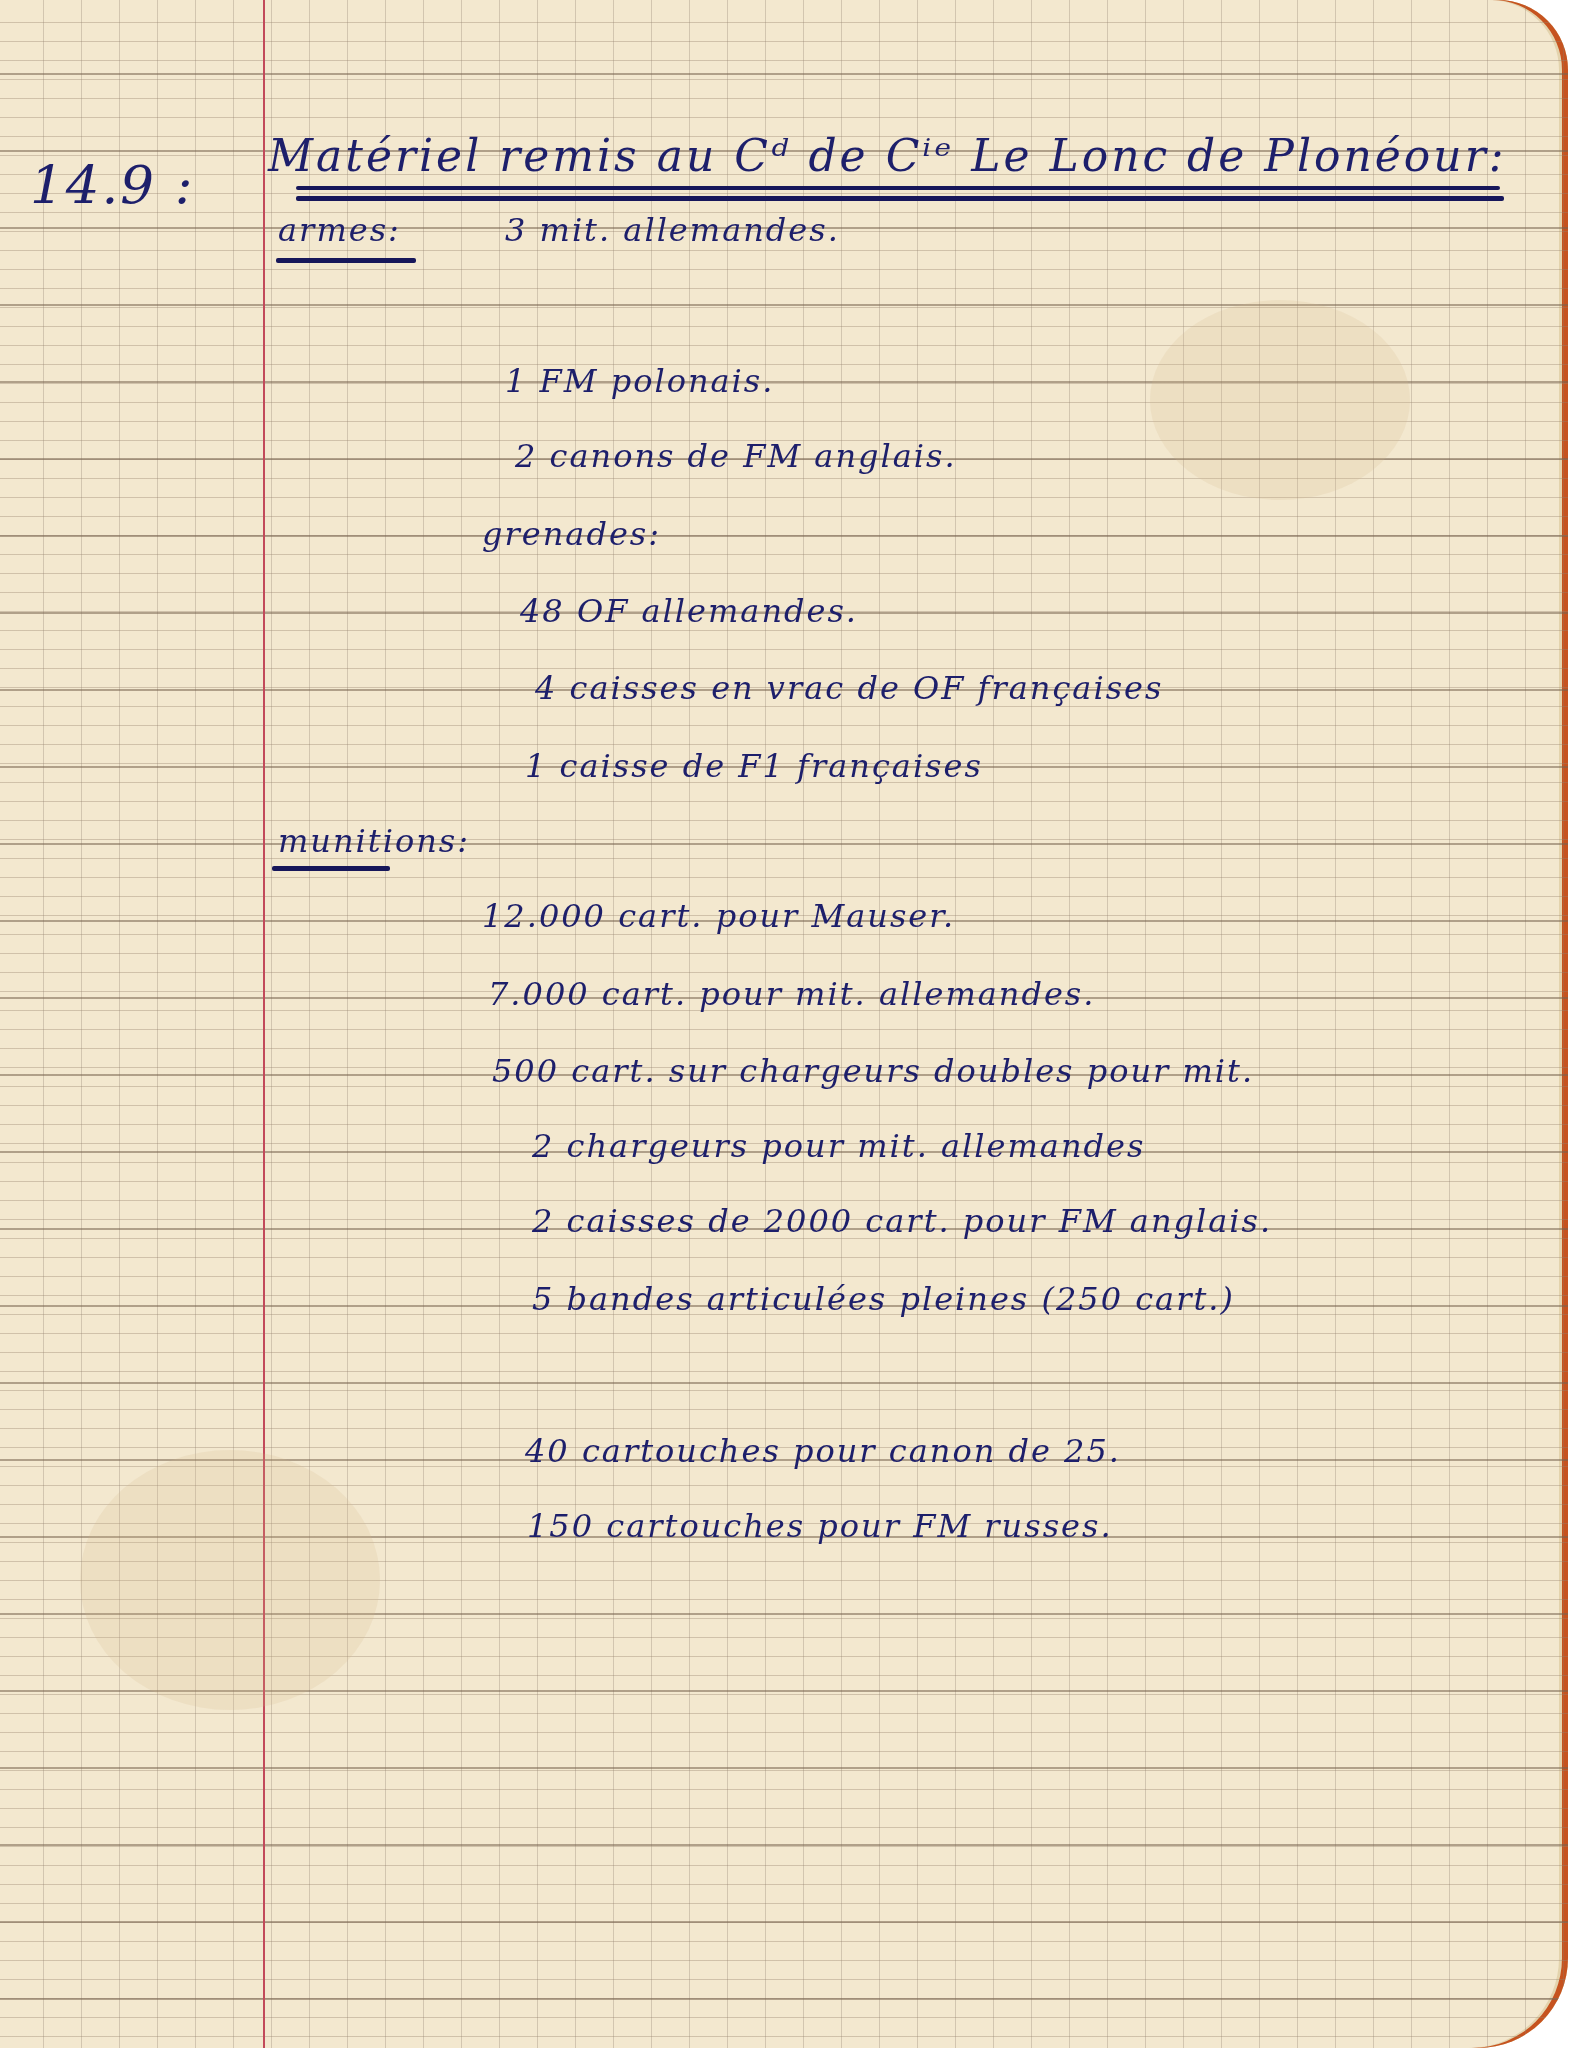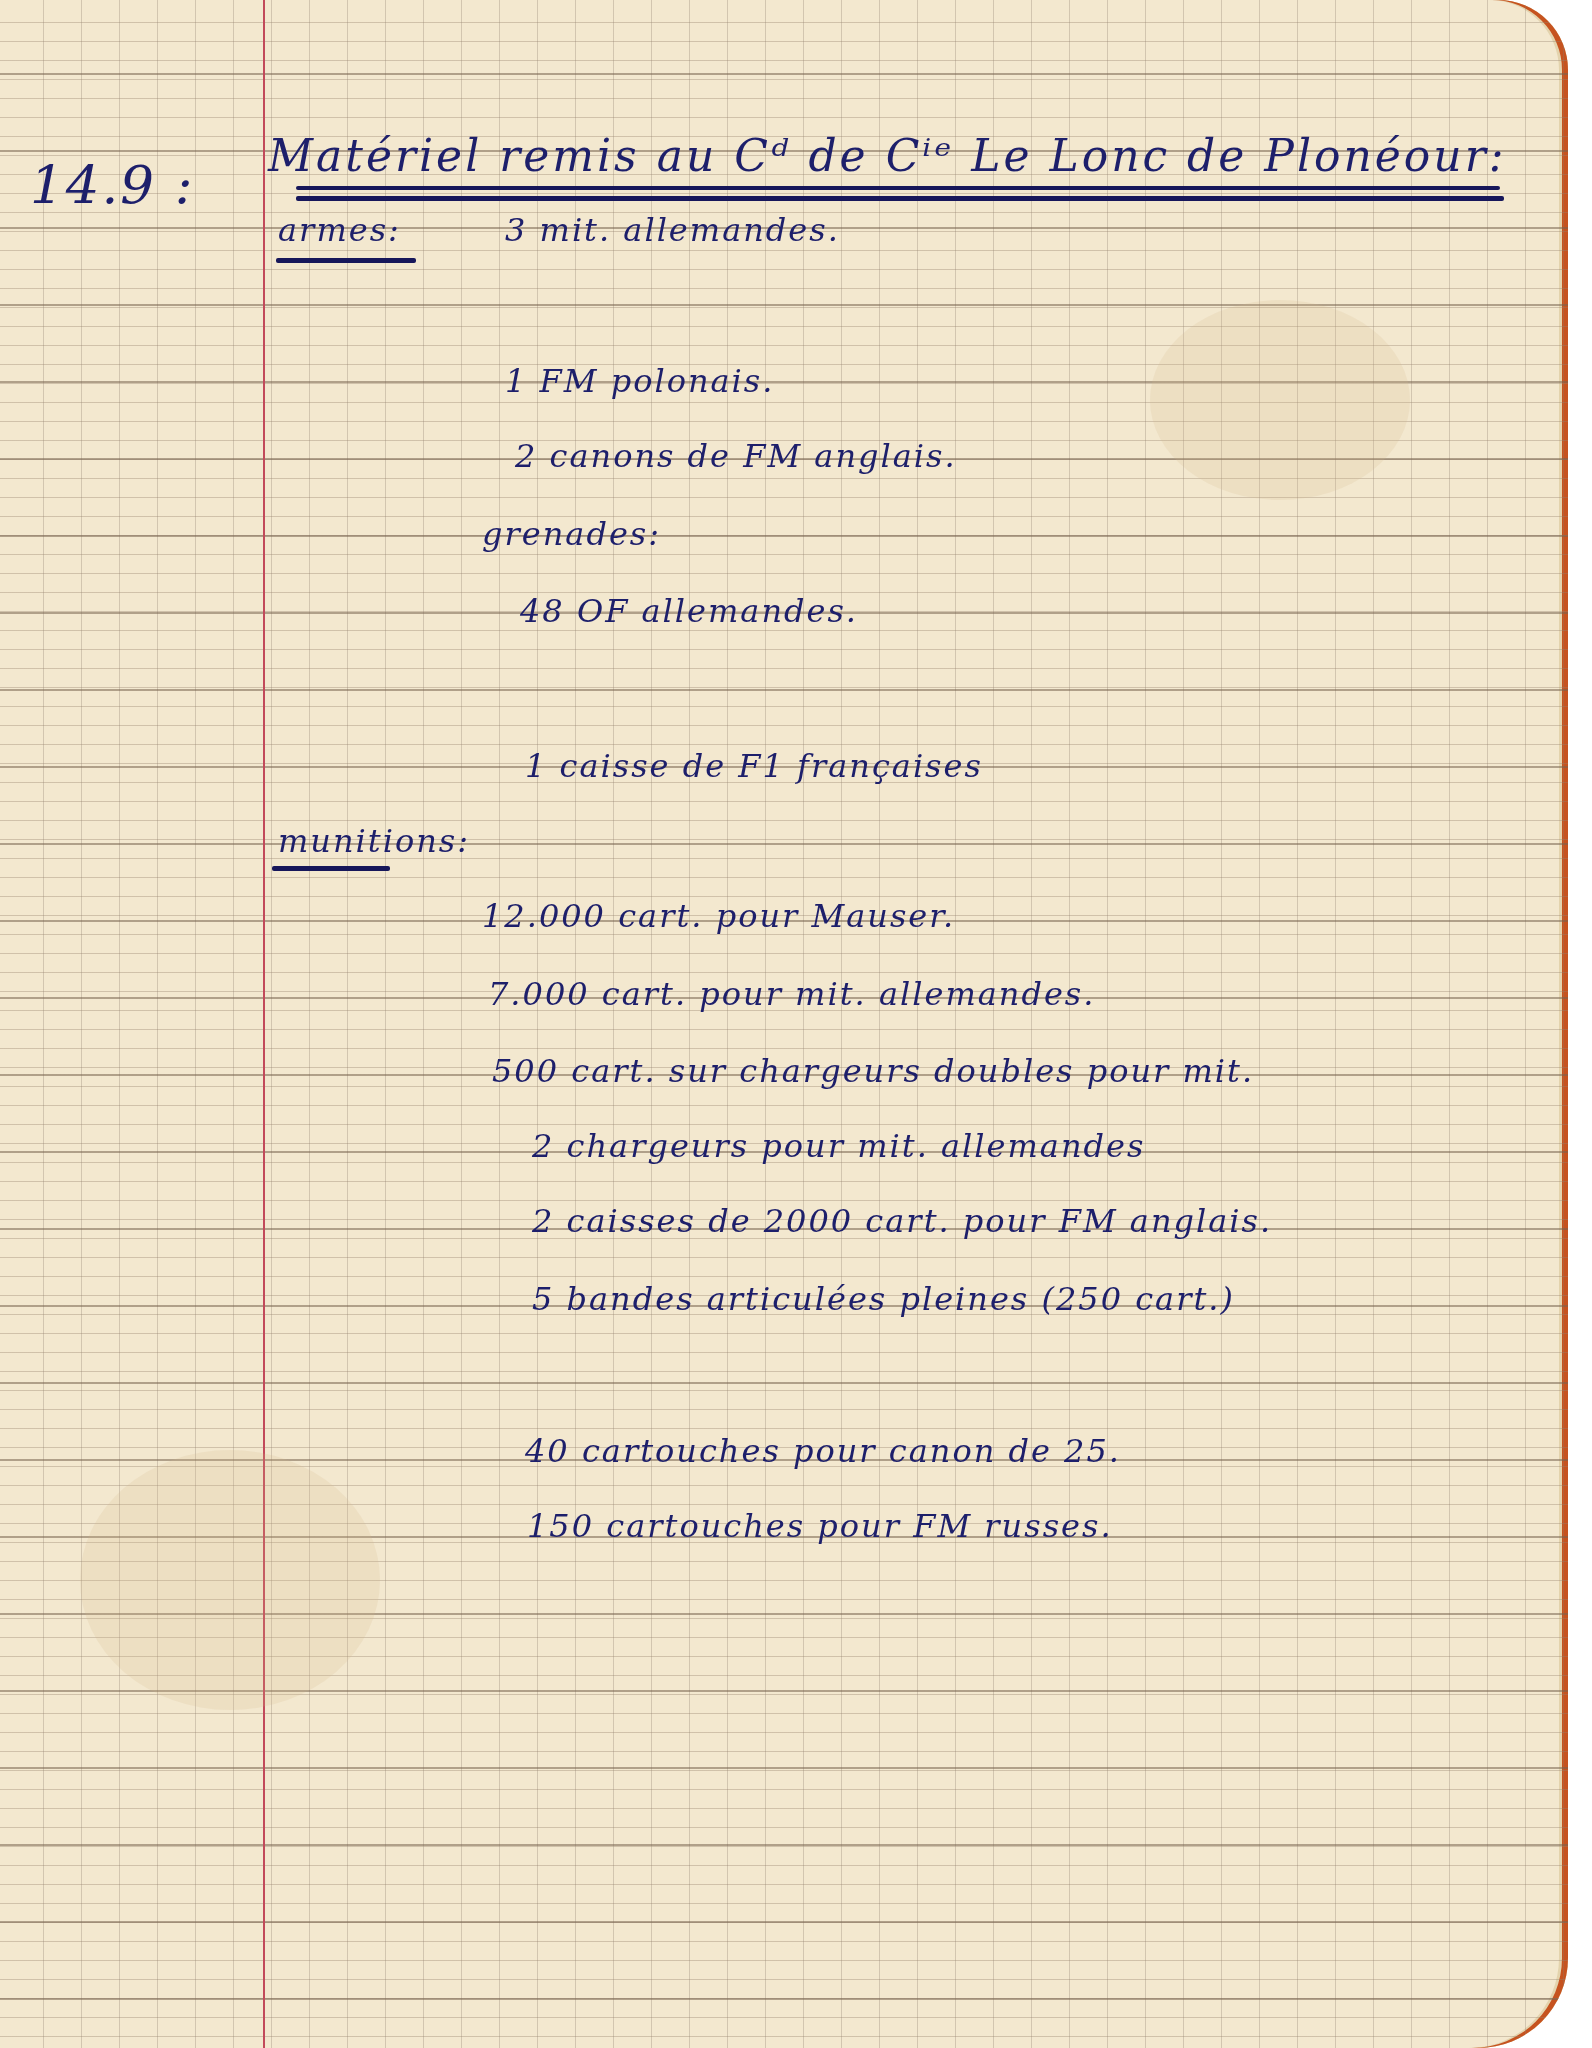--- a/index.html
+++ b/index.html
@@ -65,20 +65,21 @@
   <div class="heading-underline" style="left:296px;top:196px;width:1208px;"></div>
 
   <div class="ink" style="left:278px;top:214px;">armes:</div>
   <div class="section-underline" style="left:276px;top:258px;width:140px;"></div>
   <div class="ink" style="left:505px;top:214px;">3 mit. allemandes.</div>
   <div class="ink" style="left:505px;top:365px;">1 FM polonais.</div>
   <div class="ink" style="left:515px;top:440px;">2 canons de FM anglais.</div>
 
   <div class="ink" style="left:482px;top:518px;">grenades:</div>
   <div class="ink" style="left:520px;top:595px;">48   OF allemandes.</div>
+  <div class="ink" style="left:535px;top:672px;">4   caisses en vrac de OF françaises</div>
   <div class="ink" style="left:525px;top:750px;">1   caisse de F1 françaises</div>
 
   <div class="ink" style="left:278px;top:825px;">munitions:</div>
   <div class="section-underline" style="left:272px;top:866px;width:118px;"></div>
   <div class="ink" style="left:482px;top:900px;">12.000 cart. pour Mauser.</div>
   <div class="ink" style="left:488px;top:978px;">7.000 cart. pour mit. allemandes.</div>
   <div class="ink" style="left:492px;top:1055px;">500  cart. sur chargeurs doubles pour mit.</div>
   <div class="ink" style="left:532px;top:1130px;">2 chargeurs pour mit. allemandes</div>
   <div class="ink" style="left:532px;top:1205px;">2 caisses de 2000 cart. pour FM anglais.</div>
   <div class="ink" style="left:532px;top:1283px;">5 bandes articulées pleines (250 cart.)</div>

